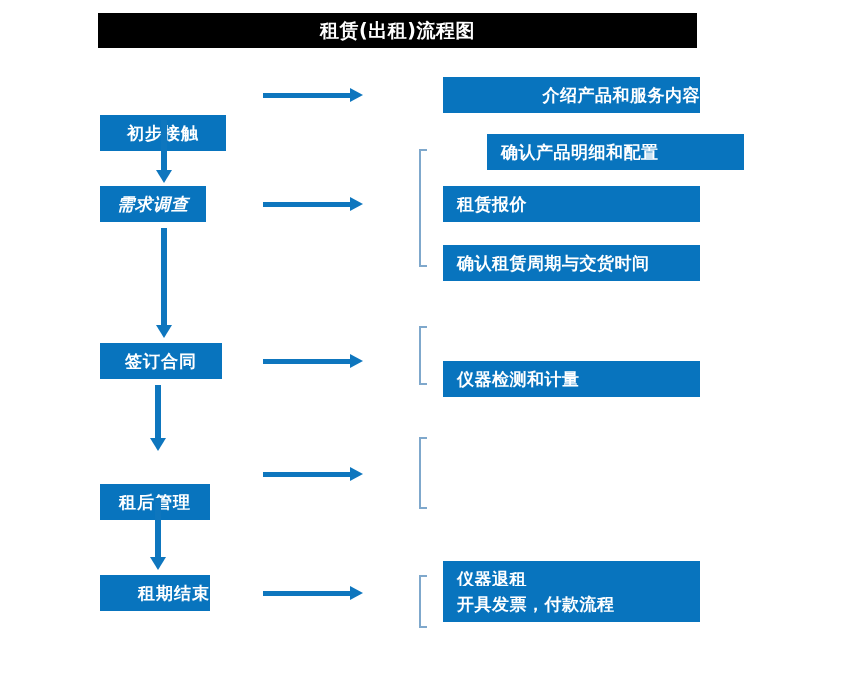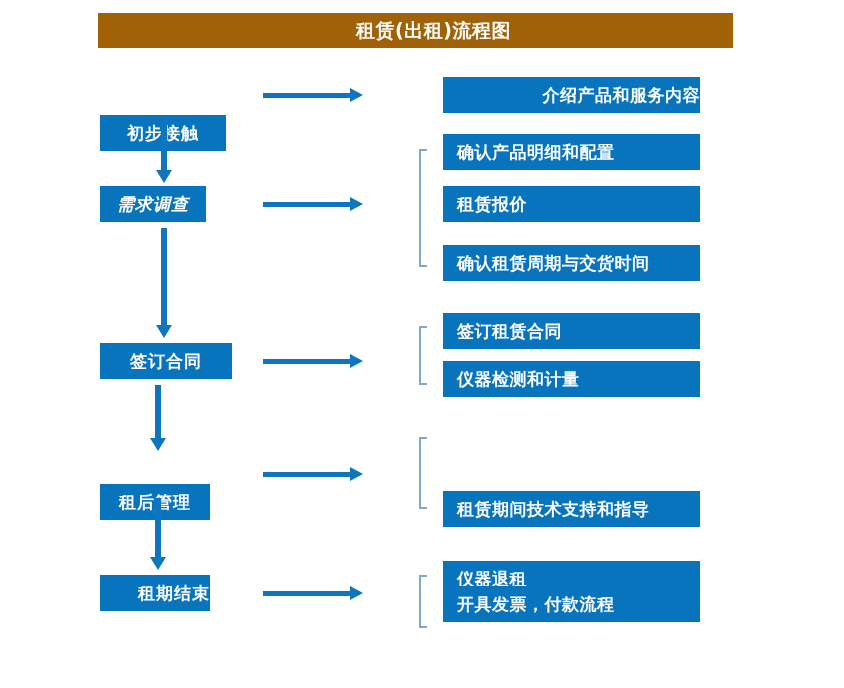--- a/index.html
+++ b/index.html
@@ -21,29 +21,28 @@
     background: #ffffff;
   }
 
   
   .title-bar {
     position: absolute;
     left: 98px;
     top: 13px;
     width: 599px;
     height: 35px;
-    background: #a16207;
+    background: #000000;
     color: #ffffff;
     font-size: 19px;
     font-weight: bold;
     line-height: 35px;
     text-align: center;
     letter-spacing: 0.5px;
     white-space: nowrap;
-    padding-left: 36px;
   }
 
   
   .stage-box {
     position: absolute;
     height: 36px;
     background: #0874BE;
     color: #ffffff;
     font-size: 17px;
     font-weight: bold;
@@ -134,21 +133,21 @@
 <body>
 
 <div id="canvas">
 
   <div class="title-bar">租赁(出租)流程图</div>
 
   <div class="stage-box" style="left:100px; top:77px;  width:126px;margin-top:38px;">初步接触</div>
 
   <div class="stage-box" style="left:100px; top:186px; width:106px;font-style:italic;">需求调查</div>
 
-  <div class="stage-box" style="left:100px; top:343px; width:132px;">签订合同</div>
+  <div class="stage-box" style="left:100px; top:343px; width:122px;">签订合同</div>
 
   <div class="stage-box" style="left:100px; top:484px; width:110px;">租后管理</div>
 
   <div class="stage-box" style="left:100px; top:575px; width:110px;text-align:right;">租期结束</div>
 
   <div class="arrow-down" style="left:156px; top:120px; height:63px;">
     <div class="shaft" style="height:50px;"></div>
     <div class="head"></div>
   </div>
 
@@ -192,25 +191,23 @@
     <div class="head"></div>
   </div>
 
   <div class="bracket" style="top:149px; height:118px;"></div>
   <div class="bracket" style="top:326px; height:59px;"></div>
   <div class="bracket" style="top:437px; height:72px;"></div>
   <div class="bracket" style="top:575px; height:53px;"></div>
 
   <div class="detail-box" style="top:77px;text-align:right;">介绍产品和服务内容</div>
 
-  <div class="detail-box" style="top:134px;">确认产品明细和配置</div>
+  <div class="detail-box" style="top:134px;margin-left:44px;">确认产品明细和配置</div>
   <div class="detail-box" style="top:186px;">租赁报价</div>
   <div class="detail-box" style="top:245px;">确认租赁周期与交货时间</div>
 
-  <div class="detail-box" style="top:313px;">签订租赁合同</div>
   <div class="detail-box" style="top:361px;">仪器检测和计量</div>
 
-  <div class="detail-box" style="top:491px;">租赁期间技术支持和指导</div>
 
   <div class="detail-box" style="top:561px;">仪器退租</div>
   <div class="detail-box" style="top:586px;">开具发票，付款流程</div>
 
 </div>
 
 </body></html>

